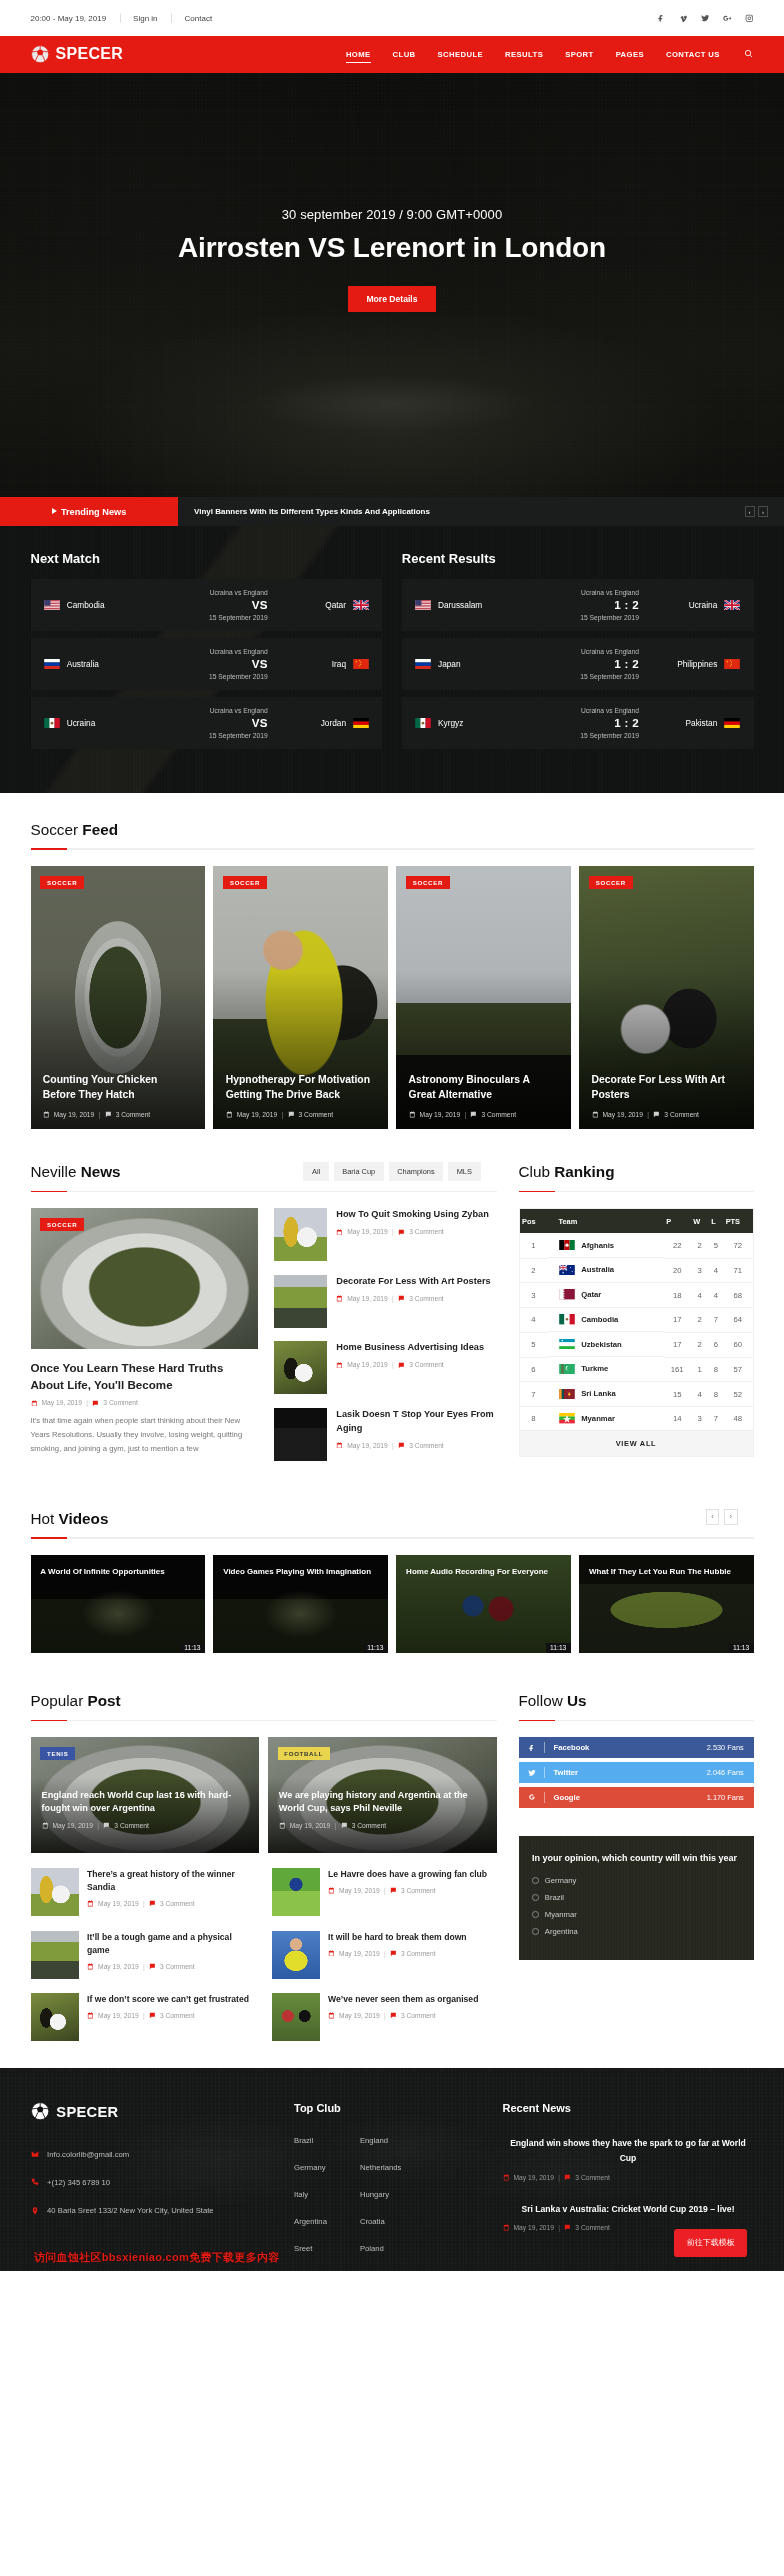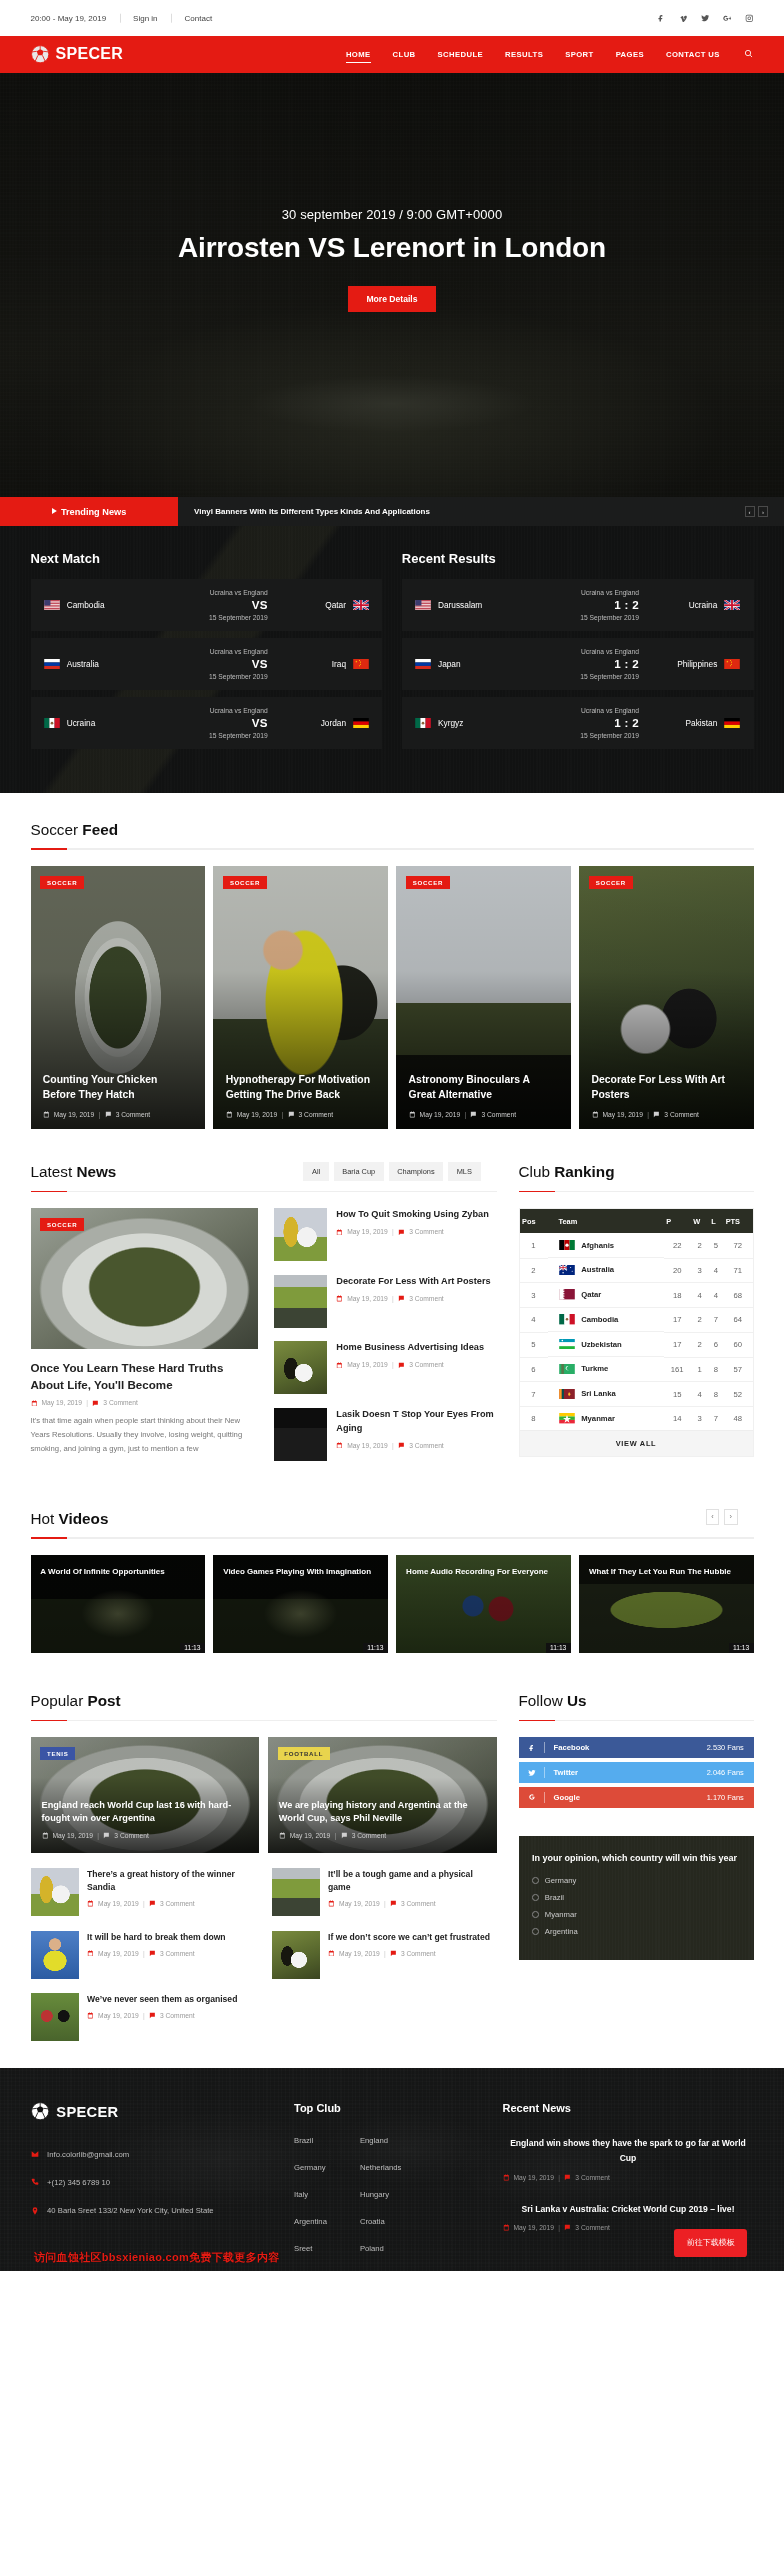--- a/index.html
+++ b/index.html
@@ -304,21 +304,21 @@
     font-family:inherit;
   }
 
   
   .popular { padding:14.7px 0 27px; display:flex; gap:22px; }
   .pop-left { width:466px; }
   .pop-right { flex:1; }
   .pop-top { display:flex; gap:8.6px; margin-bottom:14.7px; }
   .pop-card { flex:1; height:116px; position:relative; overflow:hidden; cursor:pointer; }
   .pop-card .shade { position:absolute; inset:0; background:linear-gradient(to bottom, rgba(0,0,0,.12) 35%, rgba(0,0,0,.78) 100%); }
-  .pop-body { position:absolute; left:11px; right:11px; bottom:14px; z-index:3; }
+  .pop-body { position:absolute; left:11px; right:11px; bottom:24px; z-index:3; }
   .pop-title { color:#fff; font-size:9.2px; font-weight:bold; line-height:1.5; margin-bottom:6.1px; }
   .pop-list { display:flex; flex-wrap:wrap; gap:14.7px 16px; }
   .pop-item { width:calc(50% - 8px); display:flex; gap:8.6px; }
   .pop-thumb { width:48px; height:48px; position:relative; overflow:hidden; flex-shrink:0; }
   .pop-item h4 { font-size:8.6px; font-weight:bold; line-height:1.55; margin-bottom:5.5px; }
 
   
   .soc-row {
     height:21px; display:flex; align-items:center; padding:0 9.8px; margin-bottom:3.7px;
     color:#fff; font-size:7.7px; font-weight:bold; cursor:pointer;
@@ -733,21 +733,21 @@
           </div>
         </div>
       </div>
     </div>
   </div>
 </section>
 
 <div class="wrap latest">
   <div class="latest-left">
     <div class="sec-head">
-      <h2><span>Latest </span><b>News</b></h2>
+      <h2><span>Neville </span><b>News</b></h2>
       <div class="head-right filters">
         <button>All</button>
         <button>Baria Cup</button>
         <button>Champions</button>
         <button>MLS</button>
       </div>
     </div>
 
     <div class="latest-cols">
       <div class="feature-col">
@@ -1104,20 +1104,39 @@
               <span class="sep">|</span>
             <svg viewBox="0 0 24 24">
                 <path d="M3 3h18v14H8l-5 5z"></path>
               </svg>
             <span>3 Comment</span>
           </div>
         </div>
       </div>
       <div class="pop-item">
         <div class="pop-thumb">
+            <div class="ph ph-jumper"></div>
+          </div>
+        <div>
+          <h4>Le Havre does have a growing fan club</h4>
+          <div class="meta dark">
+            <svg viewBox="0 0 24 24">
+                <path d="M7 1v3H5a2 2 0 0 0-2 2v15a2 2 0 0 0 2 2h14a2 2 0 0 0 2-2V6a2 2 0 0 0-2-2h-2V1h-2v3H9V1zm12 8v12H5V9z"></path>
+              </svg>
+            <span>May 19, 2019</span>
+              <span class="sep">|</span>
+            <svg viewBox="0 0 24 24">
+                <path d="M3 3h18v14H8l-5 5z"></path>
+              </svg>
+            <span>3 Comment</span>
+          </div>
+        </div>
+      </div>
+      <div class="pop-item">
+        <div class="pop-thumb">
             <div class="ph ph-bigstad"></div>
           </div>
         <div>
           <h4>It’ll be a tough game and a physical game</h4>
           <div class="meta dark">
             <svg viewBox="0 0 24 24">
                 <path d="M7 1v3H5a2 2 0 0 0-2 2v15a2 2 0 0 0 2 2h14a2 2 0 0 0 2-2V6a2 2 0 0 0-2-2h-2V1h-2v3H9V1zm12 8v12H5V9z"></path>
               </svg>
             <span>May 19, 2019</span>
               <span class="sep">|</span>

